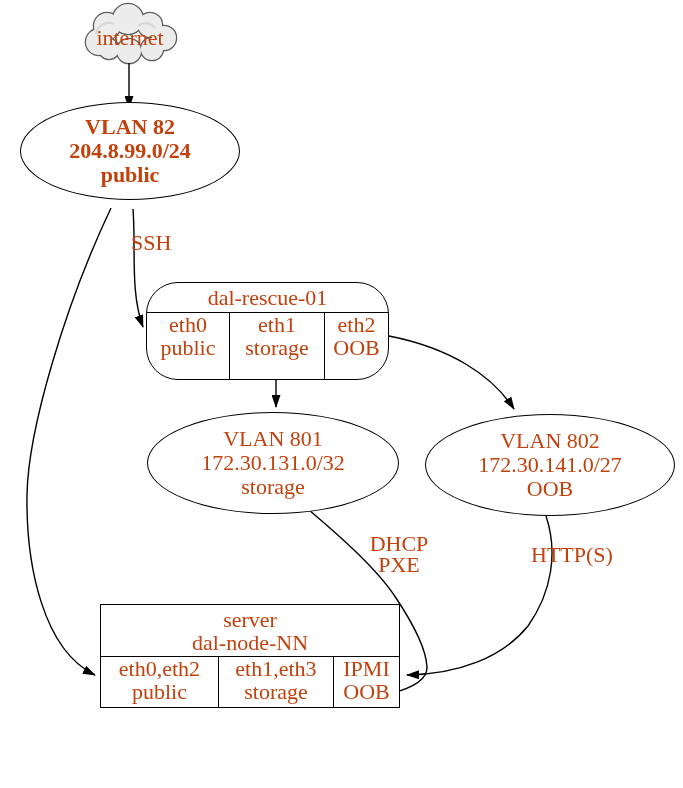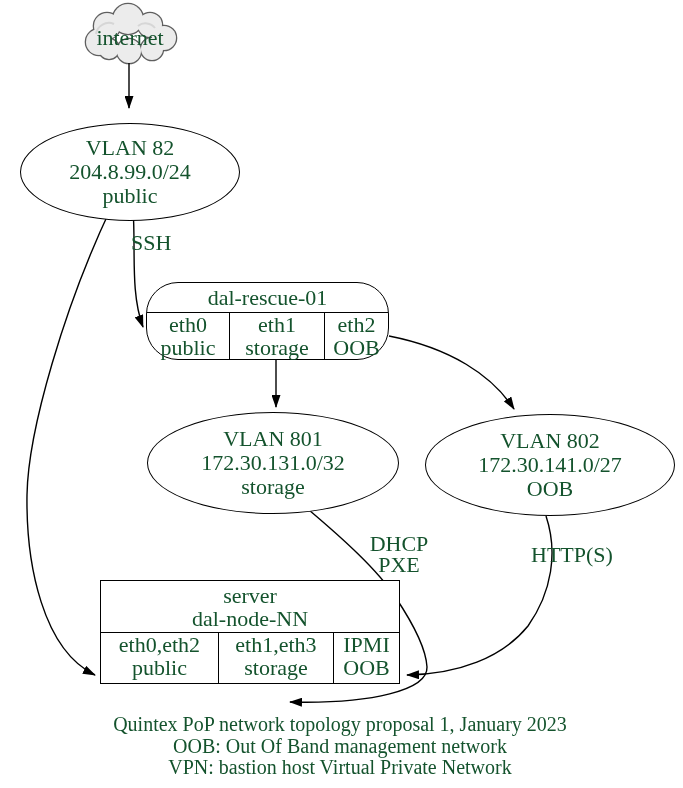--- a/index.html
+++ b/index.html
@@ -1,18 +1,18 @@
 <!DOCTYPE html>
 <html><head>
 <meta charset="utf-8">
 <style>
   html,body{margin:0;padding:0;background:#fff;}
   #canvas{
     position:relative;width:683px;height:788px;background:#ffffff;
-    font-family:"Liberation Serif", serif;color:#14532d;overflow:hidden;
+    font-family:"Liberation Serif", serif;color:#c2410c;overflow:hidden;
   }
   #edges{position:absolute;left:0;top:0;width:683px;height:788px;}
   .ellipse-node{
     position:absolute;border:1.5px solid #000;border-radius:50%;
     display:flex;flex-direction:column;align-items:center;justify-content:center;
     background:#fff;font-size:22px;line-height:24px;text-align:center;box-sizing:border-box;
   }
   .record-node{
     position:absolute;border:1.5px solid #000;background:#fff;
     display:flex;flex-direction:column;box-sizing:border-box;font-size:22px;
@@ -82,29 +82,29 @@
       <path d="M111,208 C65,305 28,430 27,495 C26,565 43,650 95,675" marker-end="url(#arrow)"></path>
       <path d="M276,360 L276,407" marker-end="url(#arrow)"></path>
       <path d="M389,336 C450,348 492,375 514,409" marker-end="url(#arrow)"></path>
       <path d="M309,510 C342,538 378,570 396,598 C414,625 426,648 427,667 C428,690 372,704 290,702" marker-end="url(#arrow)"></path>
       <path d="M546,516 C558,552 552,592 528,626 C502,658 458,674 407,675" marker-end="url(#arrow)"></path>
     </g>
   </svg>
 
   <span class="cloud-label">internet</span>
 
-  <div class="ellipse-node" style="left:20px;top:123px;width:220px;height:98px;">
+  <div class="ellipse-node" style="left:20px;top:102px;width:220px;height:98px;font-weight:bold;">
     <div>VLAN 82</div>
     <div>204.8.99.0/24</div>
     <div>public</div>
   </div>
 
   <span class="edge-label" style="left:131px;top:232px;">SSH</span>
 
-  <div class="record-node" style="left:146px;top:282px;width:243px;height:78px;border-radius:32px;">
+  <div class="record-node" style="left:146px;top:282px;width:243px;height:98px;border-radius:32px;">
     <div class="record-title" style="height:29px;">dal-rescue-01</div>
     <div class="record-row">
       <div class="record-cell" style="width:83px;">
         <div>eth0</div>
         <div>public</div>
       </div>
       <div class="record-cell" style="width:95px;">
         <div>eth1</div>
         <div>storage</div>
       </div>
@@ -127,40 +127,35 @@
     <div>OOB</div>
   </div>
 
   <div class="edge-label" style="left:356px;top:533px;width:86px;text-align:center;">
     <div>DHCP</div>
     <div>PXE</div>
   </div>
 
   <span class="edge-label" style="left:531px;top:544px;">HTTP(S)</span>
 
-  <div class="record-node" style="left:100px;top:580px;width:300px;height:104px;">
+  <div class="record-node" style="left:100px;top:604px;width:300px;height:104px;">
     <div class="record-title" style="height:51px;">
       <div>server</div>
       <div>dal-node-NN</div>
     </div>
     <div class="record-row">
       <div class="record-cell" style="width:118px;">
         <div>eth0,eth2</div>
         <div>public</div>
       </div>
       <div class="record-cell" style="width:115px;">
         <div>eth1,eth3</div>
         <div>storage</div>
       </div>
       <div class="record-cell" style="flex:1;">
         <div>IPMI</div>
         <div>OOB</div>
       </div>
     </div>
   </div>
 
-  <div id="caption">
-    <div>Quintex PoP network topology proposal 1, January 2023</div>
-    <div>OOB: Out Of Band management network</div>
-    <div>VPN: bastion host Virtual Private Network</div>
-  </div>
 
 </div>
 
 </body></html>

